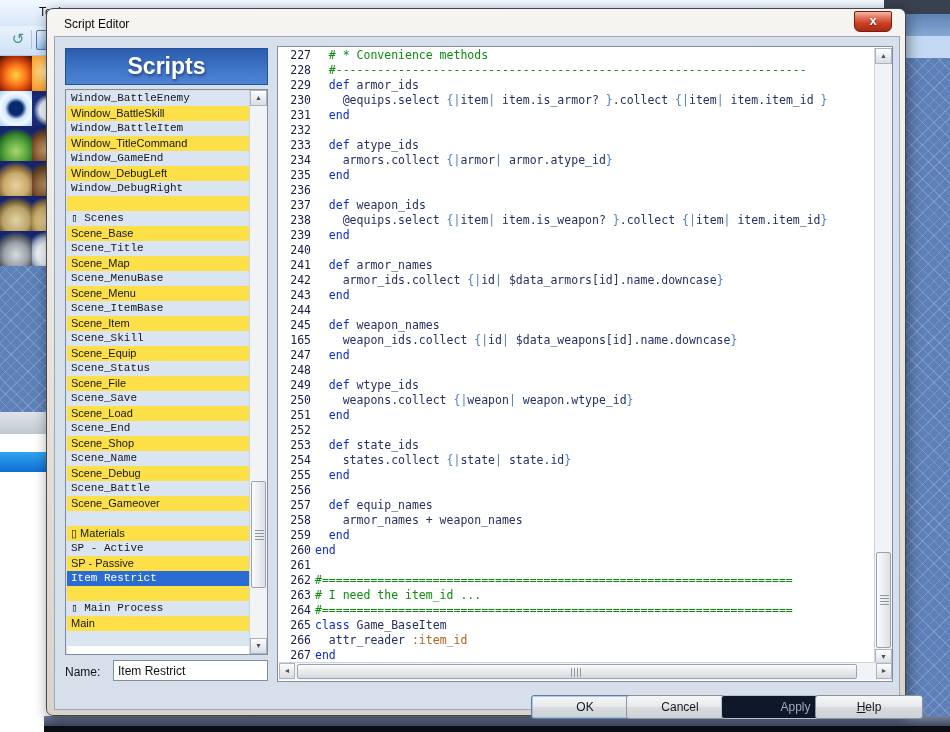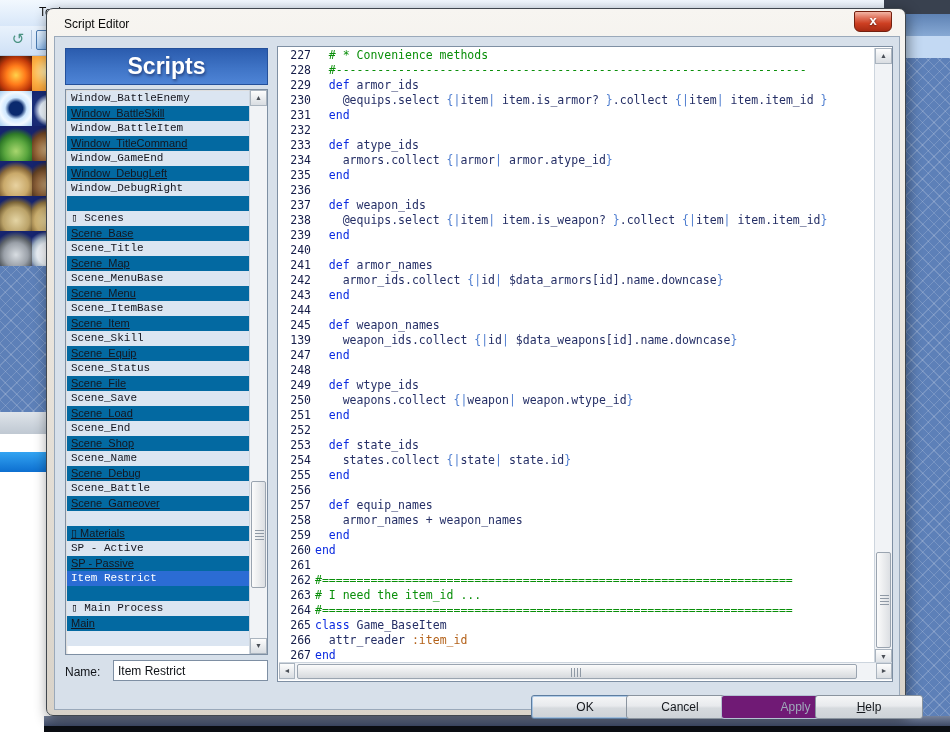--- a/index.html
+++ b/index.html
@@ -65,21 +65,21 @@
     background:linear-gradient(180deg,#2b5cae 0%,#3f74c6 55%,#4e84d6 100%);
     border:1px solid #24днs;border:1px solid #24509a;box-sizing:border-box;
     text-align:center;color:#fff;font-weight:bold;font-size:23px;line-height:35px;
     text-shadow:1px 2px 3px rgba(0,0,40,.45);}
   .script-list{position:absolute;left:10px;top:52px;width:203px;height:566px;background:#fff;
     border:1px solid #7e8fa3;box-shadow:inset 1px 1px 2px rgba(0,0,0,.18);box-sizing:border-box;overflow:hidden;}
   .list-rows{position:absolute;left:1px;top:1px;width:184px;}
   .list-row{height:15px;line-height:15px;font-size:11px;color:#14161f;padding-left:4px;
     white-space:pre;overflow:hidden;}
   .row-odd{background:#dbe5f1;font-family:Liberation Mono, monospace;}
-  .row-even{background:#0369a1;text-decoration:underline;}
+  .row-even{background:#fde047;}
   .list-row.selected{background:#2b6cd4;color:#fff;}
   
   .sb-v{position:absolute;top:0;width:17px;background:#f1f3f6;border-left:1px solid #cdd5de;}
   .sb-btn{position:absolute;width:17px;height:16px;background:linear-gradient(180deg,#fdfdfd,#d9dde2);
     border:1px solid #aab4bf;box-sizing:border-box;text-align:center;font-size:7px;color:#4a4f57;line-height:14px;}
   .sb-thumb{position:absolute;left:1px;width:15px;background:linear-gradient(90deg,#fbfbfb,#dcdfe3);
     border:1px solid #9aa4b0;border-radius:2px;box-sizing:border-box;}
   .grip-v{position:absolute;left:3px;top:50%;margin-top:-5px;width:9px;height:10px;
     background:repeating-linear-gradient(180deg,#8f99a5 0,#8f99a5 1px,transparent 1px,transparent 3px);}
   .grip-h{position:absolute;top:3px;left:50%;margin-left:-6px;width:12px;height:9px;
@@ -107,21 +107,21 @@
     border:1px solid #aab4bf;box-sizing:border-box;text-align:center;font-size:7px;color:#4a4f57;line-height:14px;}
   .hsb-thumb{position:absolute;top:1px;height:15px;background:linear-gradient(180deg,#fbfbfb,#d6d9dd);
     border:1px solid #9aa4b0;border-radius:2px;box-sizing:border-box;}
   
   .btn{position:absolute;top:658px;width:108px;height:24px;font-size:12px;color:#15181d;
     background:linear-gradient(180deg,#f5f6f7 0%,#e8eaed 45%,#d6dade 55%,#cdd2d7 100%);
     border:1px solid #8a949f;border-radius:3px;box-sizing:border-box;text-align:center;
     line-height:21px;cursor:pointer;}
   .btn-ok{left:476px;border-color:#5d7da0;box-shadow:inset 0 0 0 1px rgba(120,170,220,.55);}
   .btn-cancel{left:571px;}
-  .btn-apply{left:666px;background:#701a75;border-color:#b5c2d2;color:#9fa9ba;cursor:default;padding-left:47px;}
+  .btn-apply{left:666px;background:#0f172a;border-color:#b5c2d2;color:#9fa9ba;cursor:default;padding-left:47px;}
   .btn-help{left:760px;}
   .btn-help::first-letter{text-decoration:underline;}
 </style>
 </head>
 <body>
 
 <div id="stage">
 
   <div class="menubar">
     <span class="menu-item">Tools</span>
@@ -233,21 +233,21 @@
             <div class="code-line"><span class="gutter-num">236</span></div>
             <div class="code-line"><span class="gutter-num">237</span><span class="tok-n">  </span><span class="tok-k">def</span><span class="tok-n"> weapon_ids</span></div>
             <div class="code-line"><span class="gutter-num">238</span><span class="tok-n">    @equips.select </span><span class="tok-p">{|</span><span class="tok-n">item</span><span class="tok-p">|</span><span class="tok-n"> item.is_weapon? </span><span class="tok-p">}</span><span class="tok-n">.collect </span><span class="tok-p">{|</span><span class="tok-n">item</span><span class="tok-p">|</span><span class="tok-n"> item.item_id</span><span class="tok-p">}</span></div>
             <div class="code-line"><span class="gutter-num">239</span><span class="tok-n">  </span><span class="tok-k">end</span></div>
             <div class="code-line"><span class="gutter-num">240</span></div>
             <div class="code-line"><span class="gutter-num">241</span><span class="tok-n">  </span><span class="tok-k">def</span><span class="tok-n"> armor_names</span></div>
             <div class="code-line"><span class="gutter-num">242</span><span class="tok-n">    armor_ids.collect </span><span class="tok-p">{|</span><span class="tok-n">id</span><span class="tok-p">|</span><span class="tok-n"> $data_armors[id].name.downcase</span><span class="tok-p">}</span></div>
             <div class="code-line"><span class="gutter-num">243</span><span class="tok-n">  </span><span class="tok-k">end</span></div>
             <div class="code-line"><span class="gutter-num">244</span></div>
             <div class="code-line"><span class="gutter-num">245</span><span class="tok-n">  </span><span class="tok-k">def</span><span class="tok-n"> weapon_names</span></div>
-            <div class="code-line"><span class="gutter-num">139</span><span class="tok-n">    weapon_ids.collect </span><span class="tok-p">{|</span><span class="tok-n">id</span><span class="tok-p">|</span><span class="tok-n"> $data_weapons[id].name.downcase</span><span class="tok-p">}</span></div>
+            <div class="code-line"><span class="gutter-num">165</span><span class="tok-n">    weapon_ids.collect </span><span class="tok-p">{|</span><span class="tok-n">id</span><span class="tok-p">|</span><span class="tok-n"> $data_weapons[id].name.downcase</span><span class="tok-p">}</span></div>
             <div class="code-line"><span class="gutter-num">247</span><span class="tok-n">  </span><span class="tok-k">end</span></div>
             <div class="code-line"><span class="gutter-num">248</span></div>
             <div class="code-line"><span class="gutter-num">249</span><span class="tok-n">  </span><span class="tok-k">def</span><span class="tok-n"> wtype_ids</span></div>
             <div class="code-line"><span class="gutter-num">250</span><span class="tok-n">    weapons.collect </span><span class="tok-p">{|</span><span class="tok-n">weapon</span><span class="tok-p">|</span><span class="tok-n"> weapon.wtype_id</span><span class="tok-p">}</span></div>
             <div class="code-line"><span class="gutter-num">251</span><span class="tok-n">  </span><span class="tok-k">end</span></div>
             <div class="code-line"><span class="gutter-num">252</span></div>
             <div class="code-line"><span class="gutter-num">253</span><span class="tok-n">  </span><span class="tok-k">def</span><span class="tok-n"> state_ids</span></div>
             <div class="code-line"><span class="gutter-num">254</span><span class="tok-n">    states.collect </span><span class="tok-p">{|</span><span class="tok-n">state</span><span class="tok-p">|</span><span class="tok-n"> state.id</span><span class="tok-p">}</span></div>
             <div class="code-line"><span class="gutter-num">255</span><span class="tok-n">  </span><span class="tok-k">end</span></div>
             <div class="code-line"><span class="gutter-num">256</span></div>

